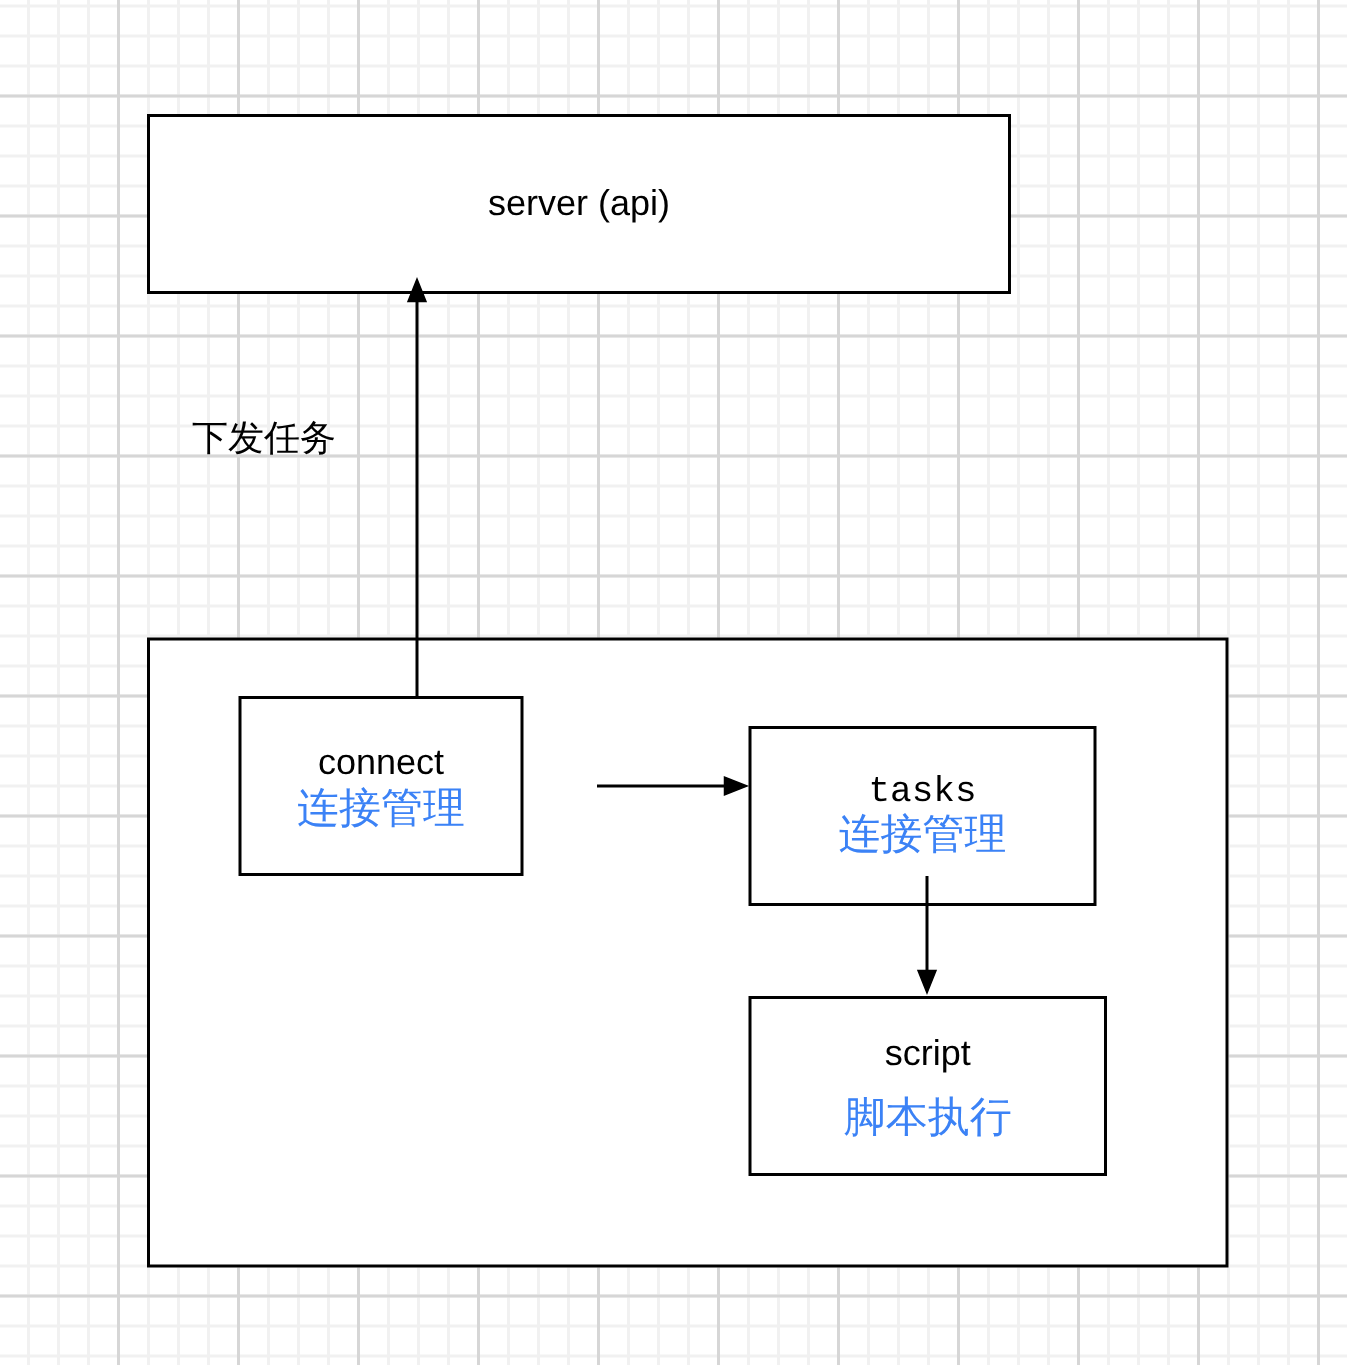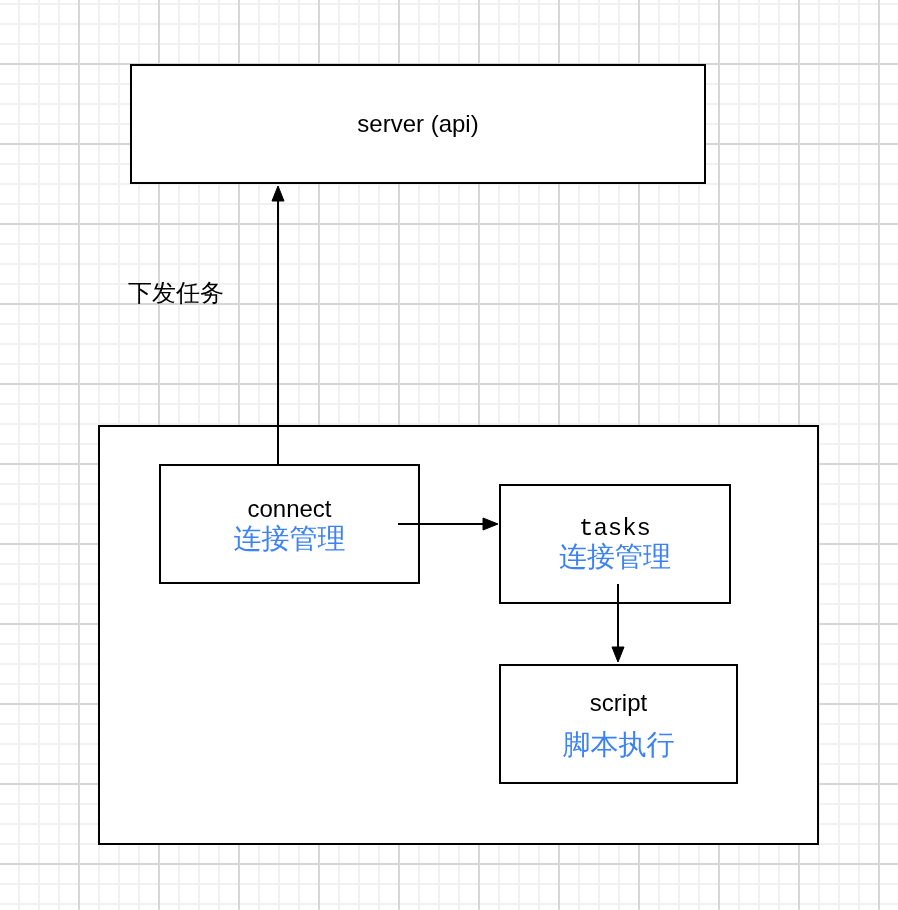--- a/index.html
+++ b/index.html
@@ -26,23 +26,23 @@
     position: absolute;
     box-sizing: border-box;
     border: 2px solid #000000;
     background: #ffffff;
     display: flex;
     flex-direction: column;
     align-items: center;
     justify-content: center;
     text-align: center;
   }
-  .server-box   { left: 98px;  top: 64px;  width: 576px; height: 120px; margin-left: 32px; }
+  .server-box   { left: 98px;  top: 76px;  width: 576px; height: 120px; }
   .agent-box    { left: 98px;  top: 425px; width: 721px; height: 420px; background: #ffffff; }
-  .connect-box  { left: 159px; top: 464px; width: 261px; height: 120px; }
+  .connect-box  { left: 159px; top: 464px; width: 190px; height: 120px; }
   .tasks-box    { left: 499px; top: 484px; width: 232px; height: 120px; font-family: Liberation Mono, monospace; }
   .script-box   { left: 499px; top: 664px; width: 239px; height: 120px; gap: 12px; }
   .shape .title {
     font-size: 24px;
     line-height: 30px;
     color: #000000;
   }
   .shape .subtitle {
     font-size: 28px;
     line-height: 30px;

